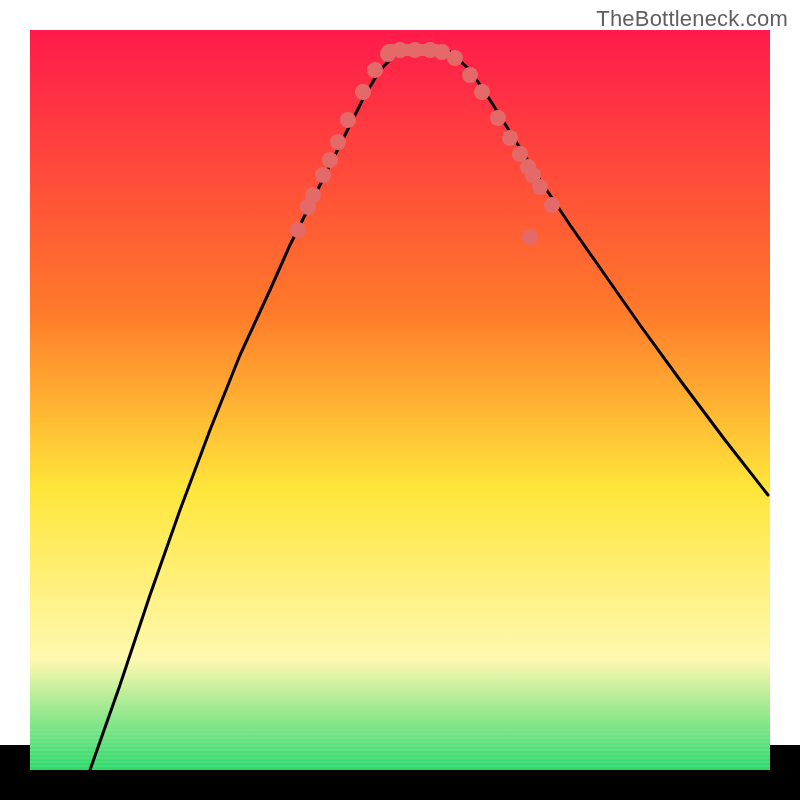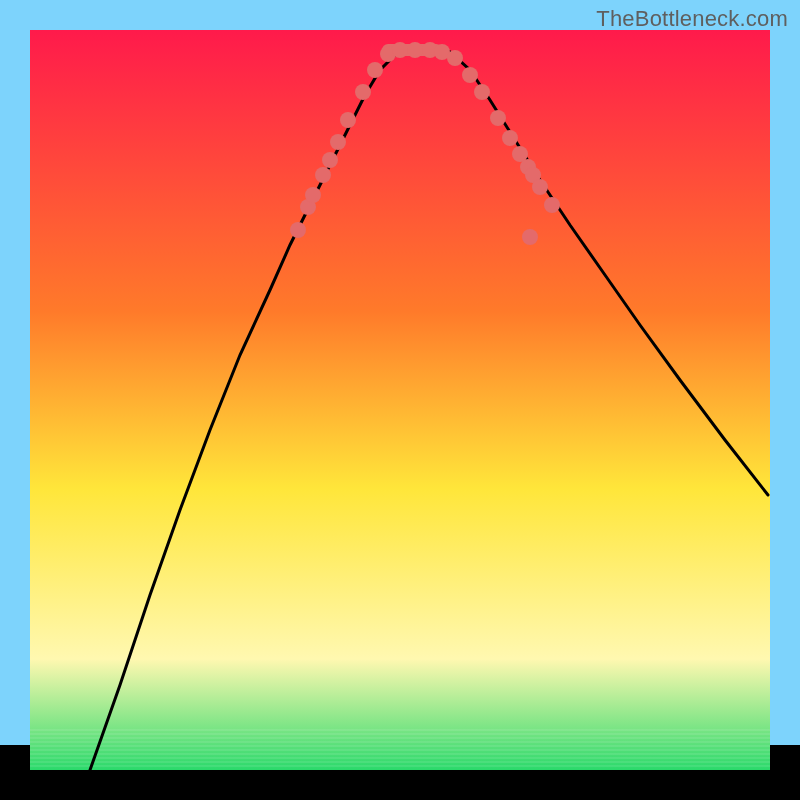--- a/index.html
+++ b/index.html
@@ -10,21 +10,21 @@
     overflow: hidden;
     background: #000;
     font-family: Arial, Helvetica, sans-serif;
   }
   .frame {
     position: absolute;
     left: 0;
     top: 0;
     width: 800px;
     height: 745px;
-    background: #7dd3fc;
+    background: #ffffff;
   }
   .plot {
     position: absolute;
     left: 30px;
     top: 30px;
     width: 740px;
     height: 740px;
   }
   .watermark {
     position: absolute;

